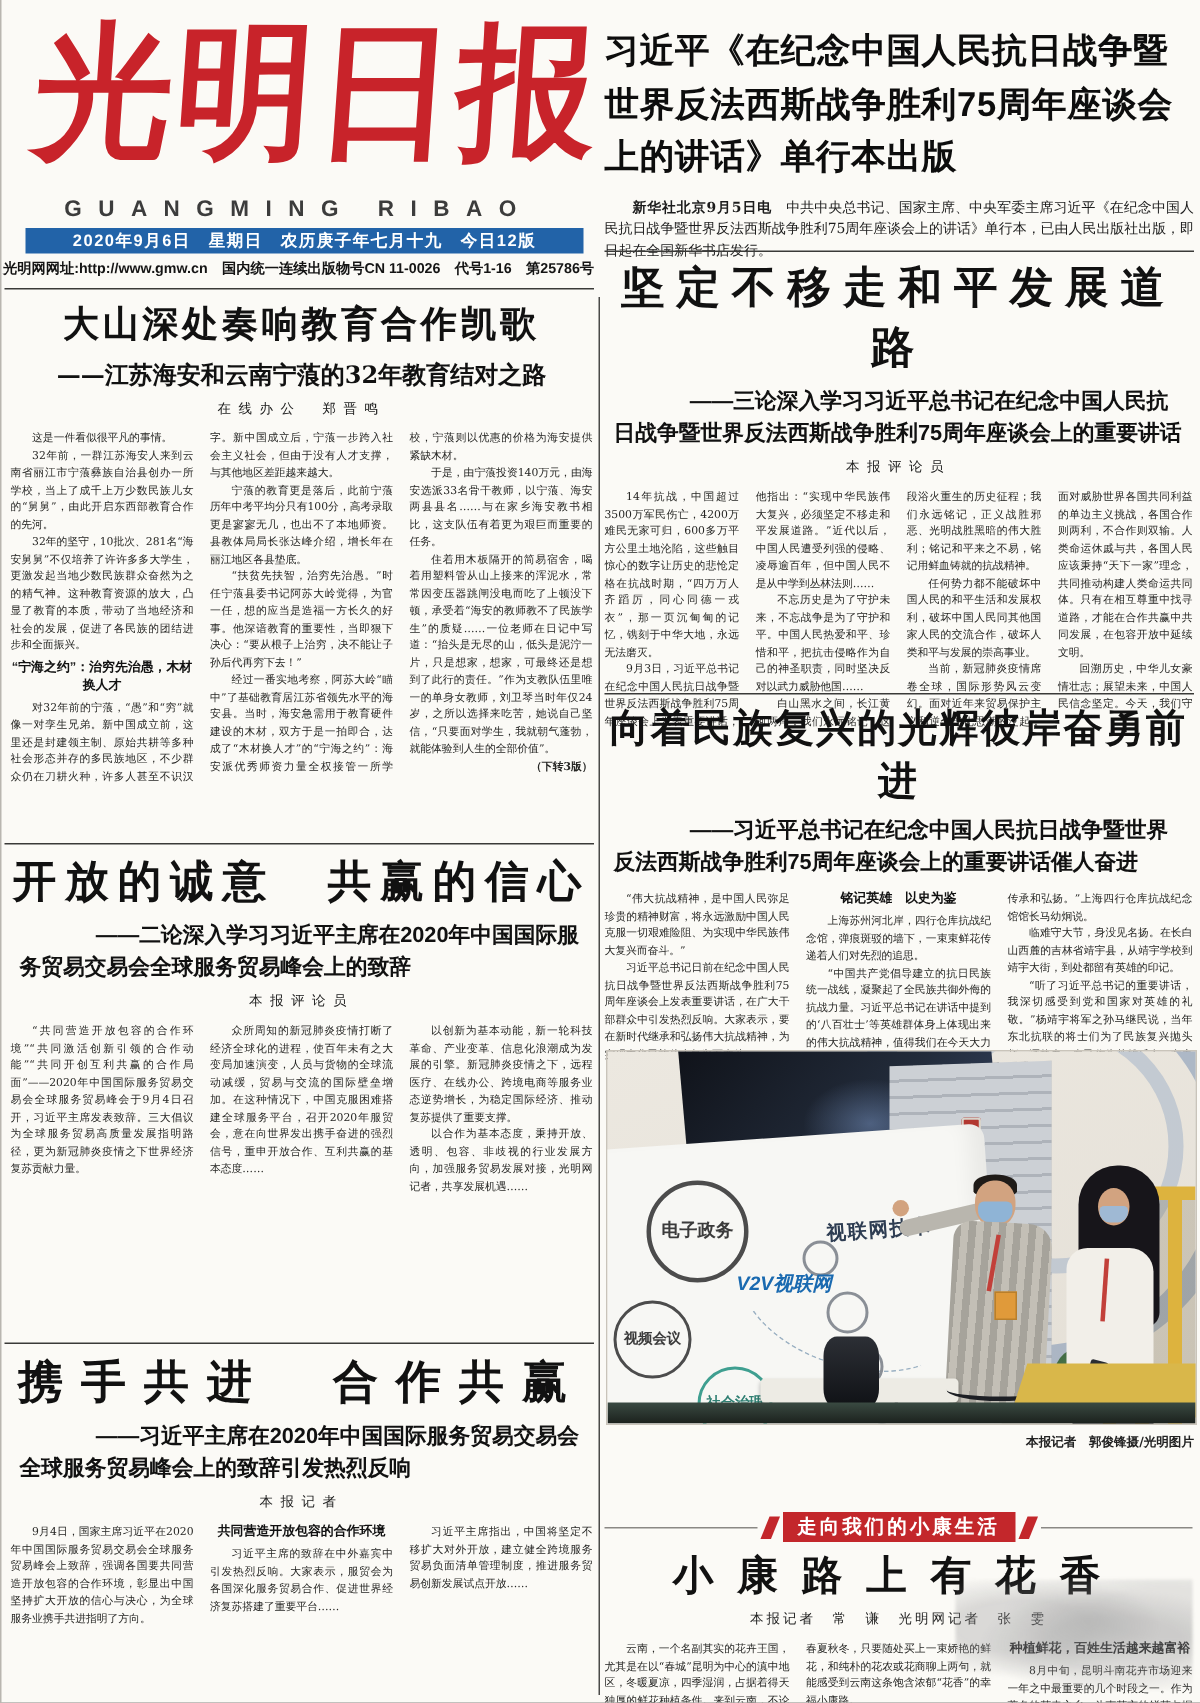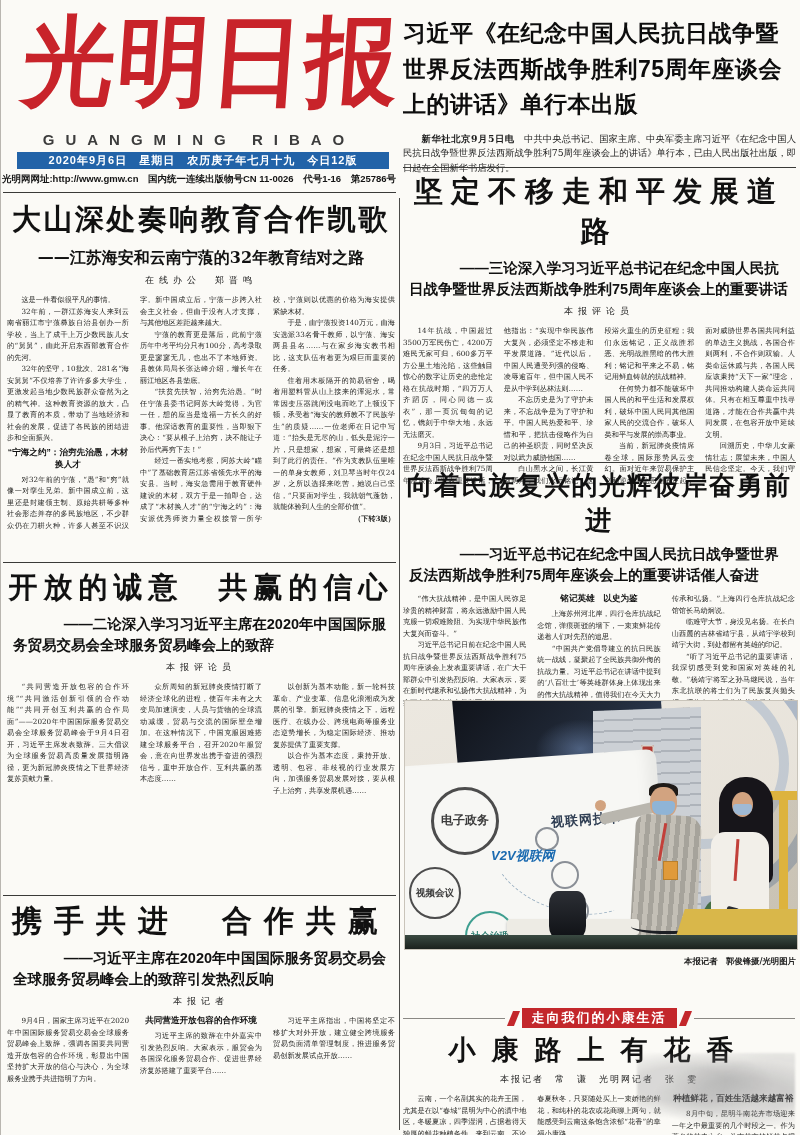--- a/index.html
+++ b/index.html
@@ -32,21 +32,21 @@
      font-family:"Liberation Sans","DejaVu Sans",sans-serif;}
   .jump{float:right;font-weight:bold;text-indent:0;}
 
   
   .bl-head{font-size:23px;font-weight:900;line-height:1.55;letter-spacing:.5px;margin:0;color:#0d0d0d;}
   .bl-lede{margin-top:9px;font-size:9.3px;line-height:1.55;text-align:justify;text-indent:2em;}
   .bl-lede b{letter-spacing:.5px;}
 
   
   #t-peace{font-size:29px;letter-spacing:8px;}
-  #t-edu{font-size:29px;letter-spacing:2.5px;font-family:Liberation Sans, sans-serif;}
+  #t-edu{font-size:24px;letter-spacing:2.5px;font-family:Liberation Sans, sans-serif;}
   #t-sin{font-size:29px;letter-spacing:6px;}
   #t-joint{font-size:30px;letter-spacing:12px;}
   #t-rev{font-size:26px;letter-spacing:1.5px;}
   #t-xk{font-size:27px;letter-spacing:16px;}
   .sub-sans{font-size:14.5px;text-indent:3.5em;font-family:"Liberation Sans","DejaVu Sans",sans-serif;}
   .sub-serif{font-size:16px;text-align:center;}
 
   
   .photo{position:absolute;left:403px;top:700px;width:392px;height:248px;overflow:hidden;
     background:linear-gradient(160deg,#ece8e0,#e4dfd6);border:1px solid #c9c4ba;}
@@ -247,21 +247,21 @@
   <div class="hr" style="left:2px;top:562px;width:393px;"></div>
 
   <div class="article" style="left:6px;top:568px;width:388px;">
     <h2 class="a-title" id="t-sin">开放的诚意　共赢的信心</h2>
     <p class="a-sub sub-sans">——二论深入学习习近平主席在2020年中国国际服务贸易交易会全球服务贸易峰会上的致辞</p>
     <div class="a-by">本报评论员</div>
     <div class="body-cols" style="column-count:3;height:198px;">
         <p>“共同营造开放包容的合作环境”“共同激活创新引领的合作动能”“共同开创互利共赢的合作局面”——2020年中国国际服务贸易交易会全球服务贸易峰会于9月4日召开，习近平主席发表致辞。三大倡议为全球服务贸易高质量发展指明路径，更为新冠肺炎疫情之下世界经济复苏贡献力量。</p>
         <p>众所周知的新冠肺炎疫情打断了经济全球化的进程，使百年未有之大变局加速演变，人员与货物的全球流动减缓，贸易与交流的国际壁垒增加。在这种情况下，中国克服困难搭建全球服务平台，召开2020年服贸会，意在向世界发出携手奋进的强烈信号，重申开放合作、互利共赢的基本态度……</p>
         <p>以创新为基本动能，新一轮科技革命、产业变革、信息化浪潮成为发展的引擎。新冠肺炎疫情之下，远程医疗、在线办公、跨境电商等服务业态逆势增长，为稳定国际经济、推动复苏提供了重要支撑。</p>
-        <p>以合作为基本态度，秉持开放、透明、包容、非歧视的行业发展方向，加强服务贸易发展对接，要从根子上治穷，共享发展机遇……</p>
+        <p>以合作为基本态度，秉持开放、透明、包容、非歧视的行业发展方向，加强服务贸易发展对接，光明网记者，共享发展机遇……</p>
       </div>
   </div>
   <div class="hr" style="left:2px;top:895px;width:393px;"></div>
 
   <div class="article" style="left:6px;top:901px;width:388px;">
     <h2 class="a-title" id="t-joint">携手共进　合作共赢</h2>
     <p class="a-sub sub-sans">——习近平主席在2020年中国国际服务贸易交易会全球服务贸易峰会上的致辞引发热烈反响</p>
     <div class="a-by">本报记者</div>
     <div class="body-cols" style="column-count:3;height:122px;">
         <p>9月4日，国家主席习近平在2020年中国国际服务贸易交易会全球服务贸易峰会上致辞，强调各国要共同营造开放包容的合作环境，彰显出中国坚持扩大开放的信心与决心，为全球服务业携手共进指明了方向。</p>

